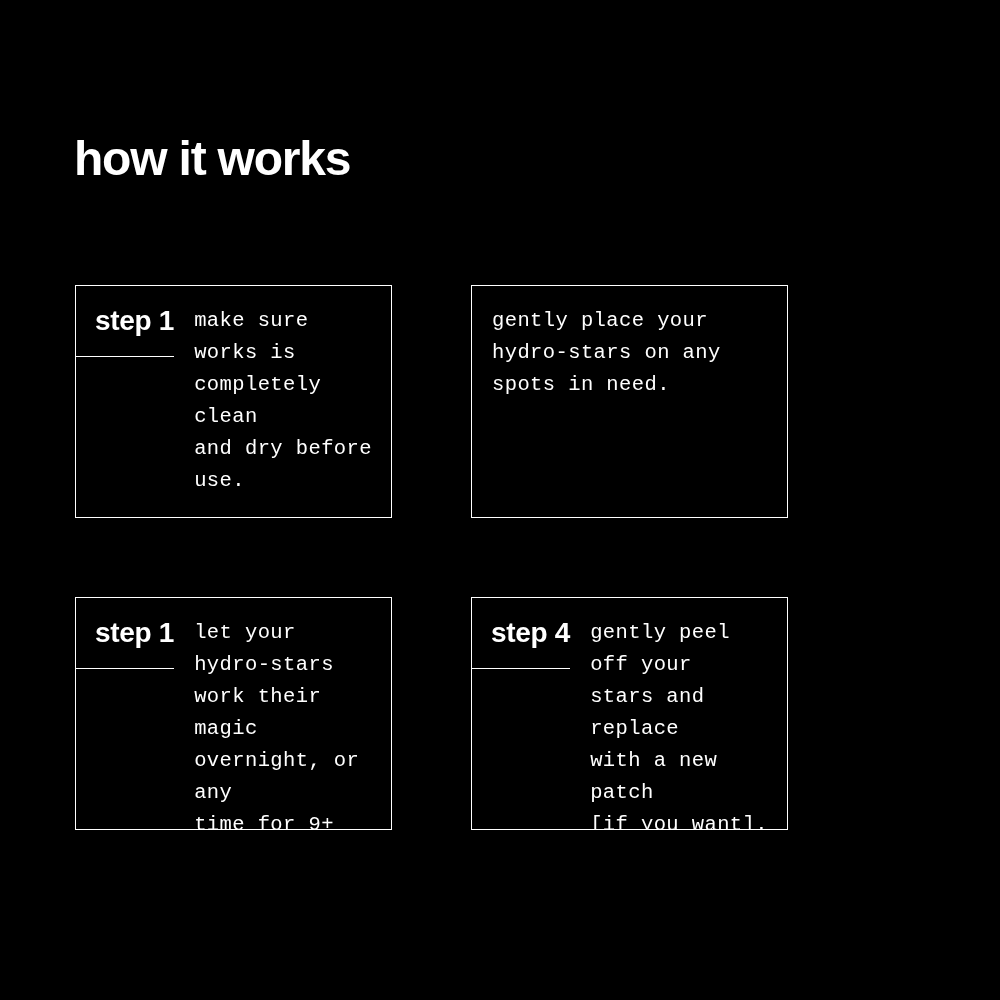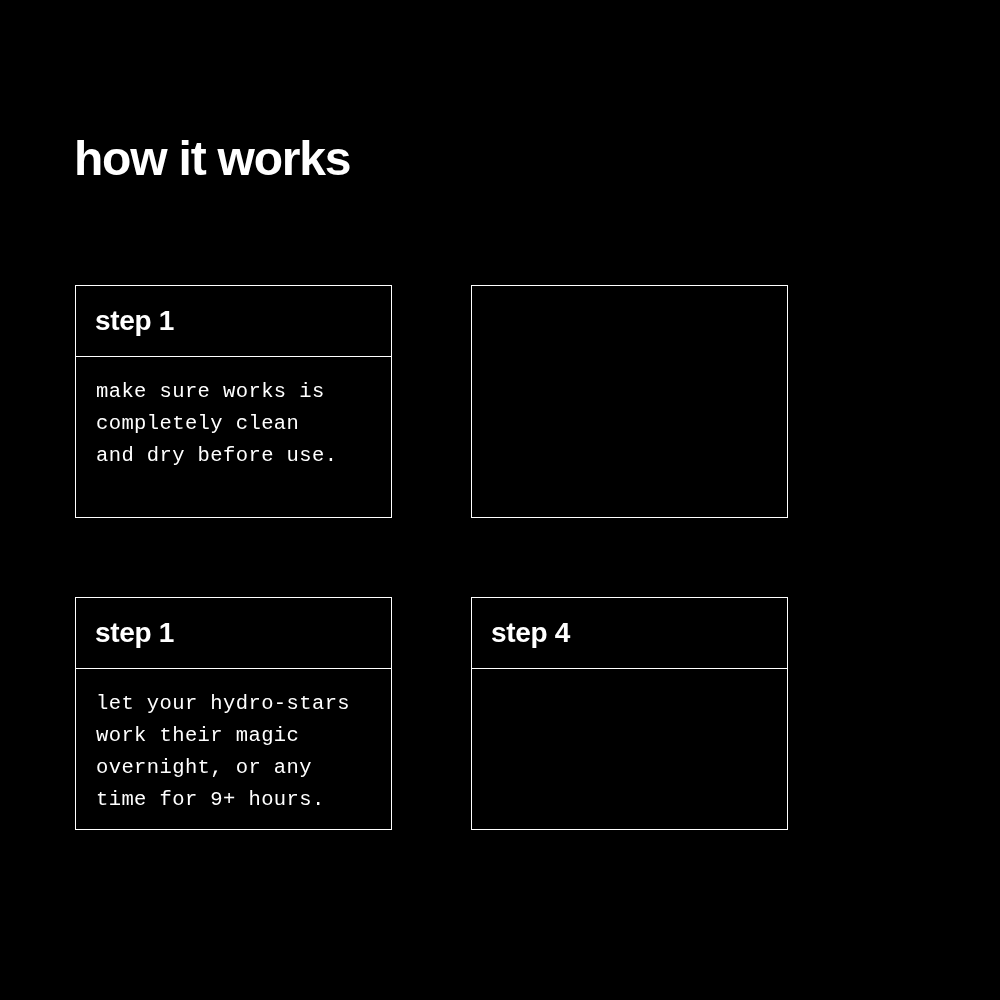--- a/index.html
+++ b/index.html
@@ -48,21 +48,21 @@
     column-gap: 79px;
     row-gap: 79px;
   }
 
   .step-card {
     position: relative;
     box-sizing: border-box;
     border: 1px solid #ffffff;
     background: #000000;
     display: flex;
-    flex-direction: column;
+    flex-direction: row;
     overflow: hidden;
   }
 
   .step-card-header {
     box-sizing: border-box;
     height: 71px;
     flex: 0 0 71px;
     border-bottom: 1px solid #ffffff;
     display: flex;
     align-items: center;
@@ -108,34 +108,45 @@
         <span class="step-card-title">step 1</span>
       </div>
       <div class="step-card-body">
         <p class="step-card-text">make sure works is
 completely clean
 and dry before use.</p>
       </div>
     </div>
 
     <div class="step-card">
+      <div class="step-card-body">
+        <p class="step-card-text">gently place your
+hydro-stars on any
+spots in need.</p>
+      </div>
     </div>
 
     <div class="step-card">
       <div class="step-card-header">
         <span class="step-card-title">step 1</span>
       </div>
       <div class="step-card-body">
         <p class="step-card-text">let your hydro-stars
 work their magic
 overnight, or any
 time for 9+ hours.</p>
       </div>
     </div>
 
     <div class="step-card">
       <div class="step-card-header">
         <span class="step-card-title">step 4</span>
       </div>
+      <div class="step-card-body">
+        <p class="step-card-text">gently peel off your
+stars and replace
+with a new patch
+[if you want].</p>
+      </div>
     </div>
 
   </div>
 </div>
 
 </body></html>

